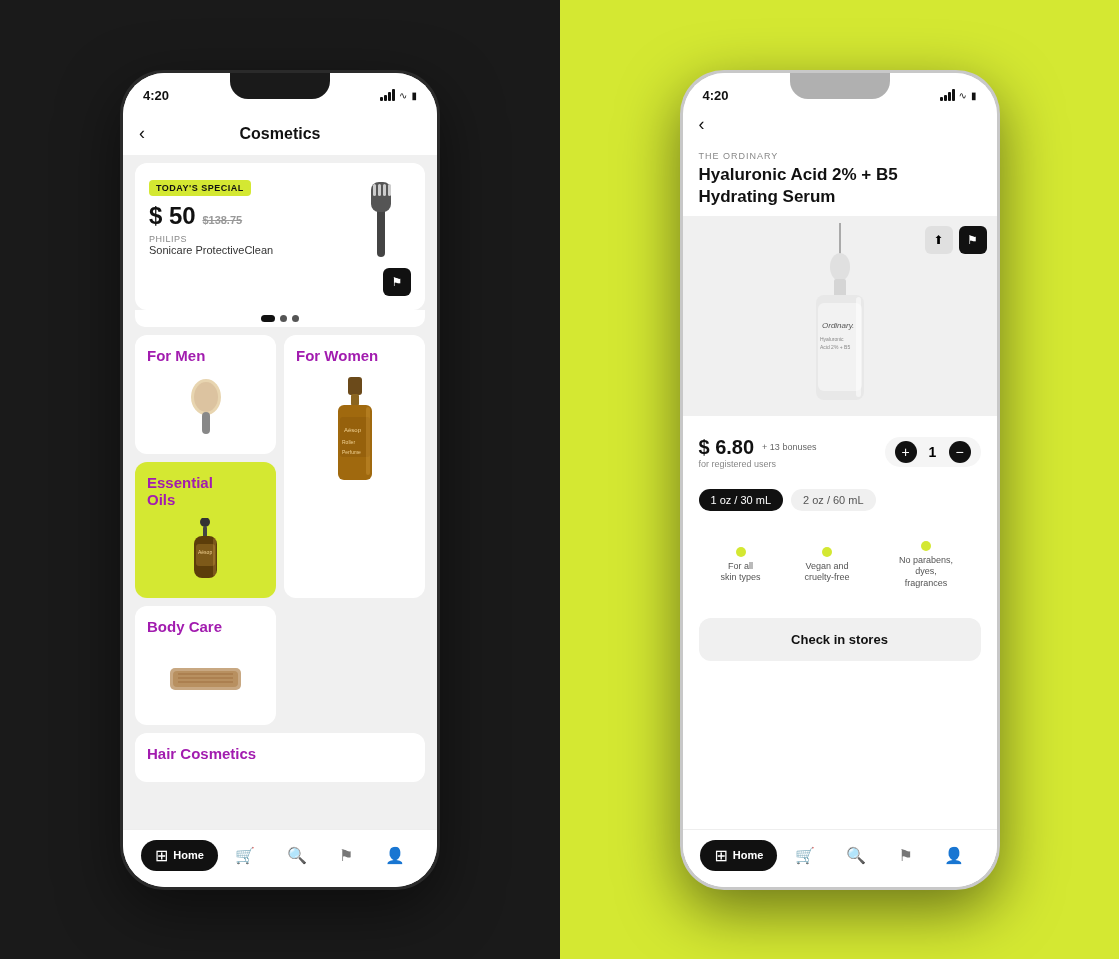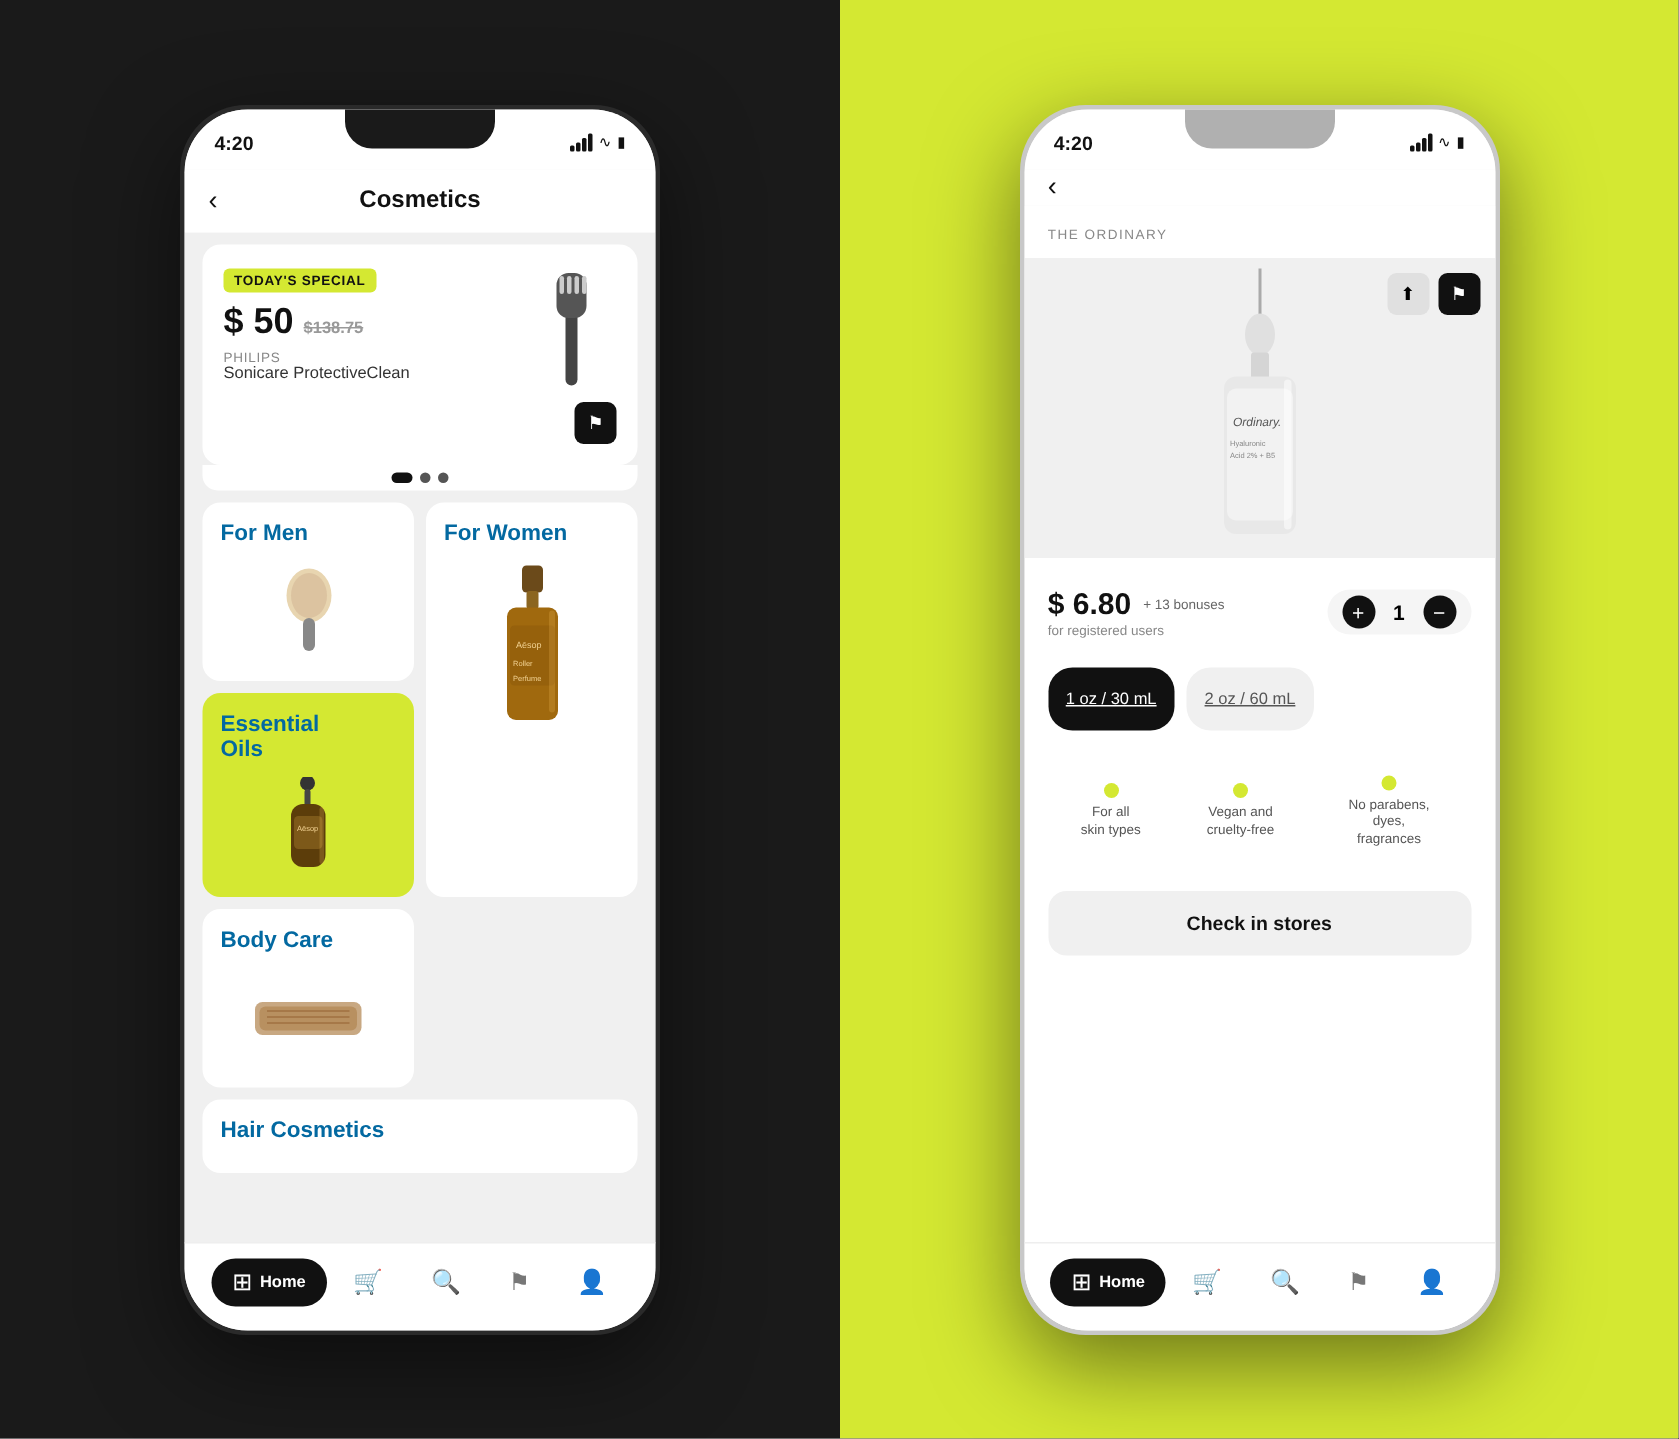--- a/index.html
+++ b/index.html
@@ -229,21 +229,21 @@
       overflow: hidden;
     }
 
     .category-card.yellow {
       background: #d4e832;
     }
 
     .category-title {
       font-size: 15px;
       font-weight: 700;
-      color: #0369a1;
+      color: #a21caf;
       margin-bottom: 8px;
     }
 
     .category-img {
       width: 100%;
       display: flex;
       align-items: center;
       justify-content: center;
       height: 70px;
     }
@@ -384,25 +384,24 @@
     }
 
     
     .size-options {
       display: flex;
       gap: 8px;
       margin: 10px 16px;
     }
 
     .size-chip {
-      padding: 15px 12px;
+      padding: 5px 12px;
       border-radius: 16px;
       font-size: 11px;
       font-weight: 500;
-      text-decoration: underline;
     }
 
     .size-chip.active {
       background: #111;
       color: white;
     }
 
     .size-chip.inactive {
       background: #f0f0f0;
       color: #555;
@@ -662,20 +661,23 @@
       </div>
 
       <div class="app-header">
         <span class="back-btn">‹</span>
       </div>
 
       <div class="product-detail-screen">
 
         <div class="product-info-section">
           <div class="brand-label">THE ORDINARY</div>
+          <div class="product-main-title">
+            <span>Hyaluronic Acid 2% + B5<br>Hydrating Serum</span>
+          </div>
         </div>
 
         <div class="product-image-area">
 
           <div style="position:absolute; top:10px; right:10px; display:flex; gap:6px;">
             <div style="width:28px;height:28px;background:#e0e0e0;border-radius:6px;display:flex;align-items:center;justify-content:center;">
               <span style="font-size:12px;">⬆</span>
             </div>
             <div style="width:28px;height:28px;background:#111;border-radius:6px;display:flex;align-items:center;justify-content:center;">
               <span style="font-size:12px;color:white;">⚑</span>

